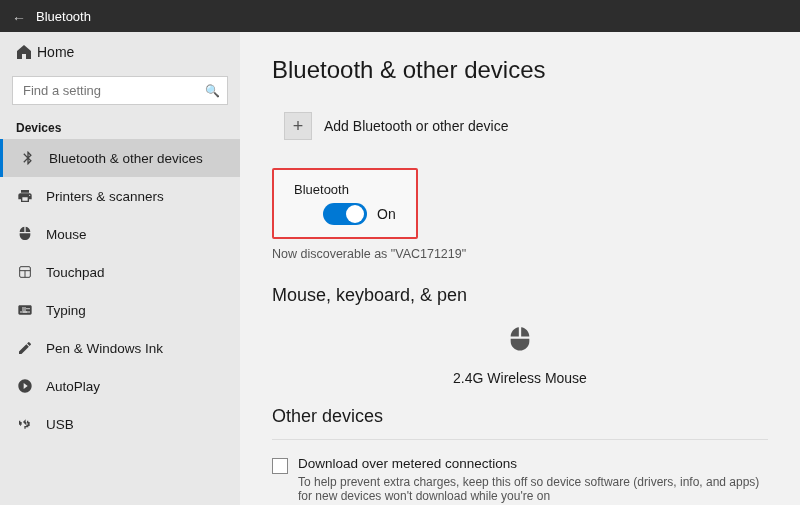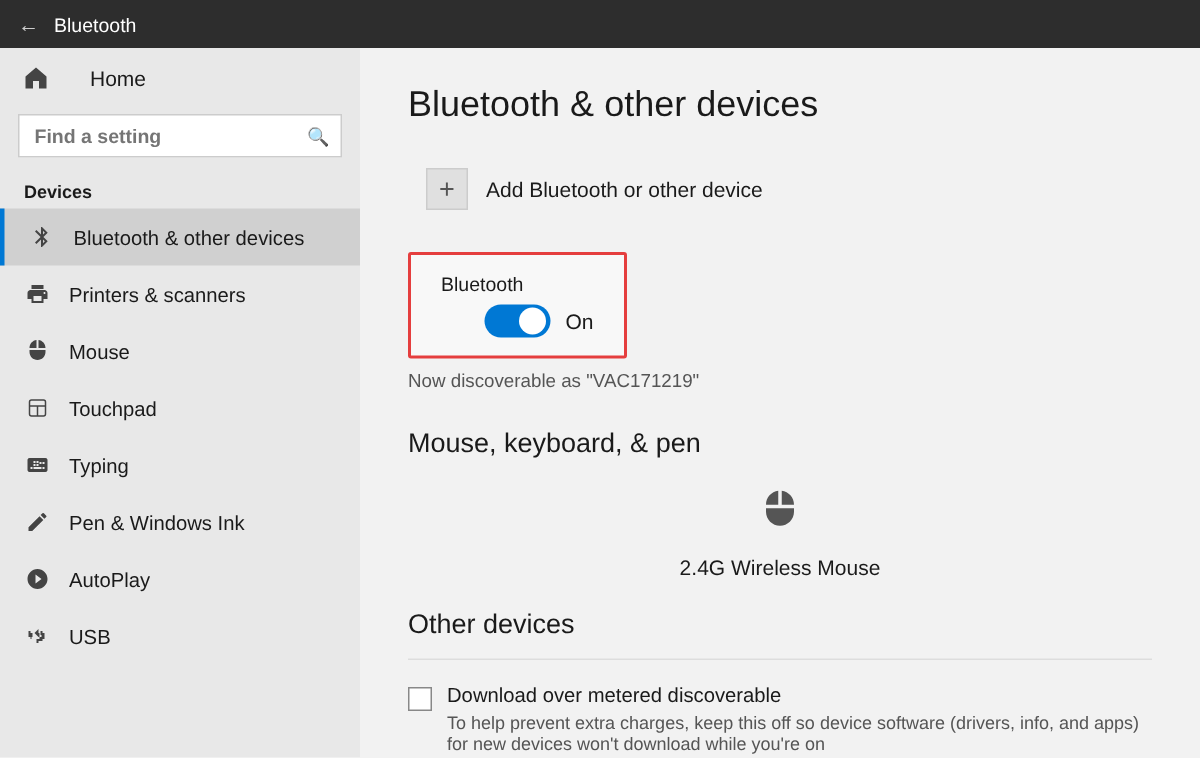--- a/index.html
+++ b/index.html
@@ -46,40 +46,39 @@
       background: #e8e8e8;
       display: flex;
       flex-direction: column;
       overflow-y: auto;
       flex-shrink: 0;
     }
 
     .sidebar-home {
       display: flex;
       align-items: center;
-      gap: 28px;
+      gap: 5px;
       padding: 12px 16px;
       font-size: 14px;
       color: #1a1a1a;
       cursor: pointer;
     }
 
     .sidebar-search {
       margin: 4px 12px 10px 12px;
       position: relative;
     }
     .sidebar-search input {
       width: 100%;
       padding: 6px 18px 6px 10px;
       border: 1px solid #ccc;
       background: #fff;
       font-size: 13px;
       outline: none;
       color: #a21caf;
-      font-weight: bold;
     }
     .sidebar-search .search-icon {
       position: absolute;
       right: 8px;
       top: 50%;
       transform: translateY(-50%);
       color: #666;
       font-size: 12px;
     }
 
@@ -410,20 +409,20 @@
     </div>
 
     
     <div class="section-header">Other devices</div>
 
 
     
     <div class="checkbox-row">
       <div class="checkbox-box"></div>
       <div>
-        <div class="checkbox-text">Download over metered discoverable</div>
+        <div class="checkbox-text">Download over metered connections</div>
         <div class="checkbox-desc">To help prevent extra charges, keep this off so device software (drivers, info, and apps) for new devices won't download while you're on</div>
       </div>
     </div>
 
   </div>
 
 </div>
 
 </body></html>

